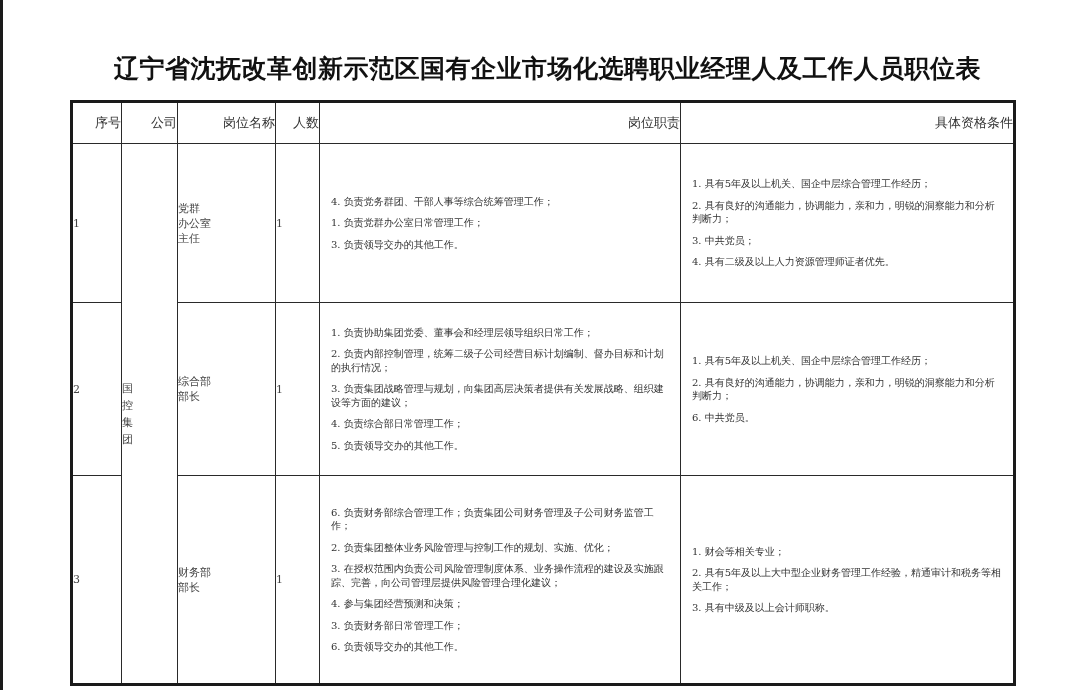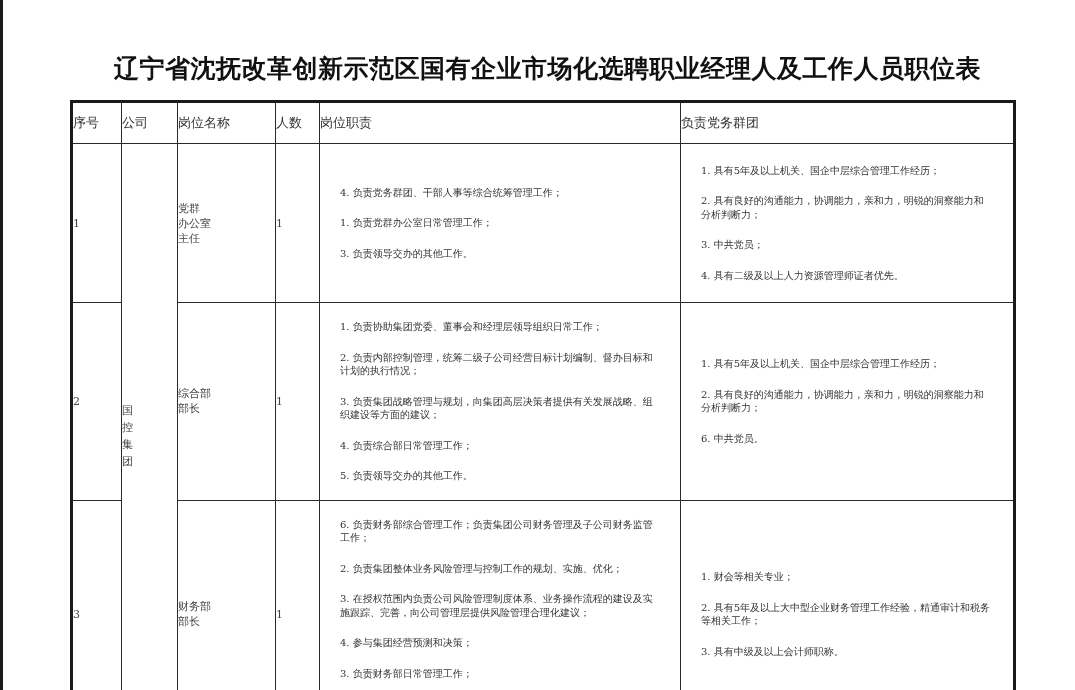--- a/index.html
+++ b/index.html
@@ -16,28 +16,28 @@
   table.jobs {
     position: absolute; left: 70px; top: 100px;
     width: 943px; height: 585px;
     border-collapse: collapse; table-layout: fixed;
     border: 3px solid #1a1a1a;
   }
   table.jobs td, table.jobs th { border: 1.5px solid #2a2a2a; padding: 0; }
   table.jobs th {
     height: 40px; font-weight: normal;
     font-family: Liberation Serif, serif;
-    font-size: 13px; color: #333; text-align: left; vertical-align: middle;
+    font-size: 13px; color: #333; text-align: right; vertical-align: middle;
   }
   .c-center { vertical-align: middle; font-size: 11px; color: #444; }
   .pos-name { line-height: 15px; }
   .company { writing-mode: horizontal-tb; line-height: 17px; font-size: 11px; color: #444; }
   .company span { display: block; }
   .list { vertical-align: middle; text-align: left; font-size: 10px; line-height: 13.5px; color: #333; padding: 0 3px !important; }
-  .list div { margin: 17px; }
+  .list div { margin: 8px; }
   tr.r1 { height: 159px; }
   tr.r2 { height: 173px; }
   tr.r3 { height: 209px; }
 </style>
 </head>
 <body>
 
 <div class="left-edge"></div>
 
 <div class="title">辽宁省沈抚改革创新示范区国有企业市场化选聘职业经理人及工作人员职位表</div>
@@ -51,21 +51,21 @@
     <col style="width:361px">
     <col style="width:334px">
   </colgroup>
   <thead>
     <tr>
       <th>序号</th>
       <th>公司</th>
       <th>岗位名称</th>
       <th>人数</th>
       <th>岗位职责</th>
-      <th>负责党务群团</th>
+      <th>具体资格条件</th>
     </tr>
   </thead>
   <tbody>
 
     <tr class="r1">
       <td class="c-center">1</td>
       <td class="c-center company" rowspan="3">
         <span>国</span>
         <span>控</span>
         <span>集</span>

